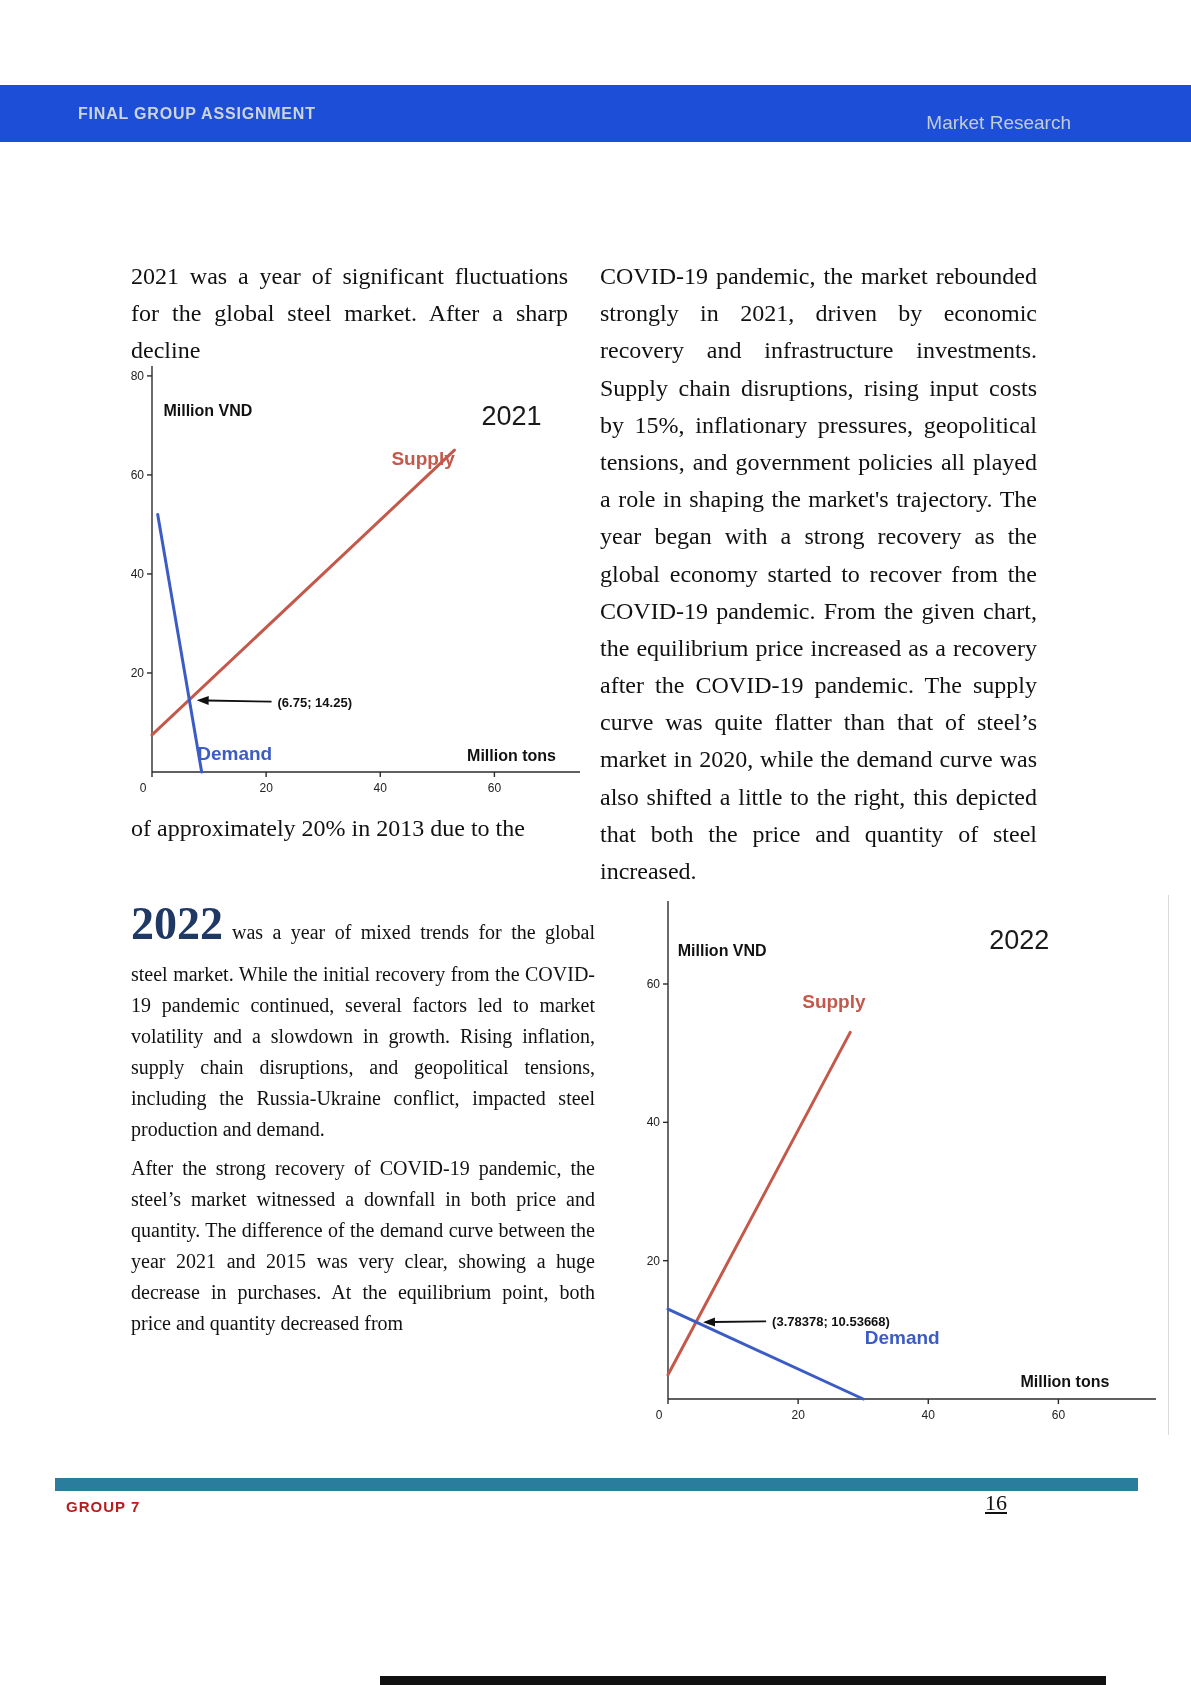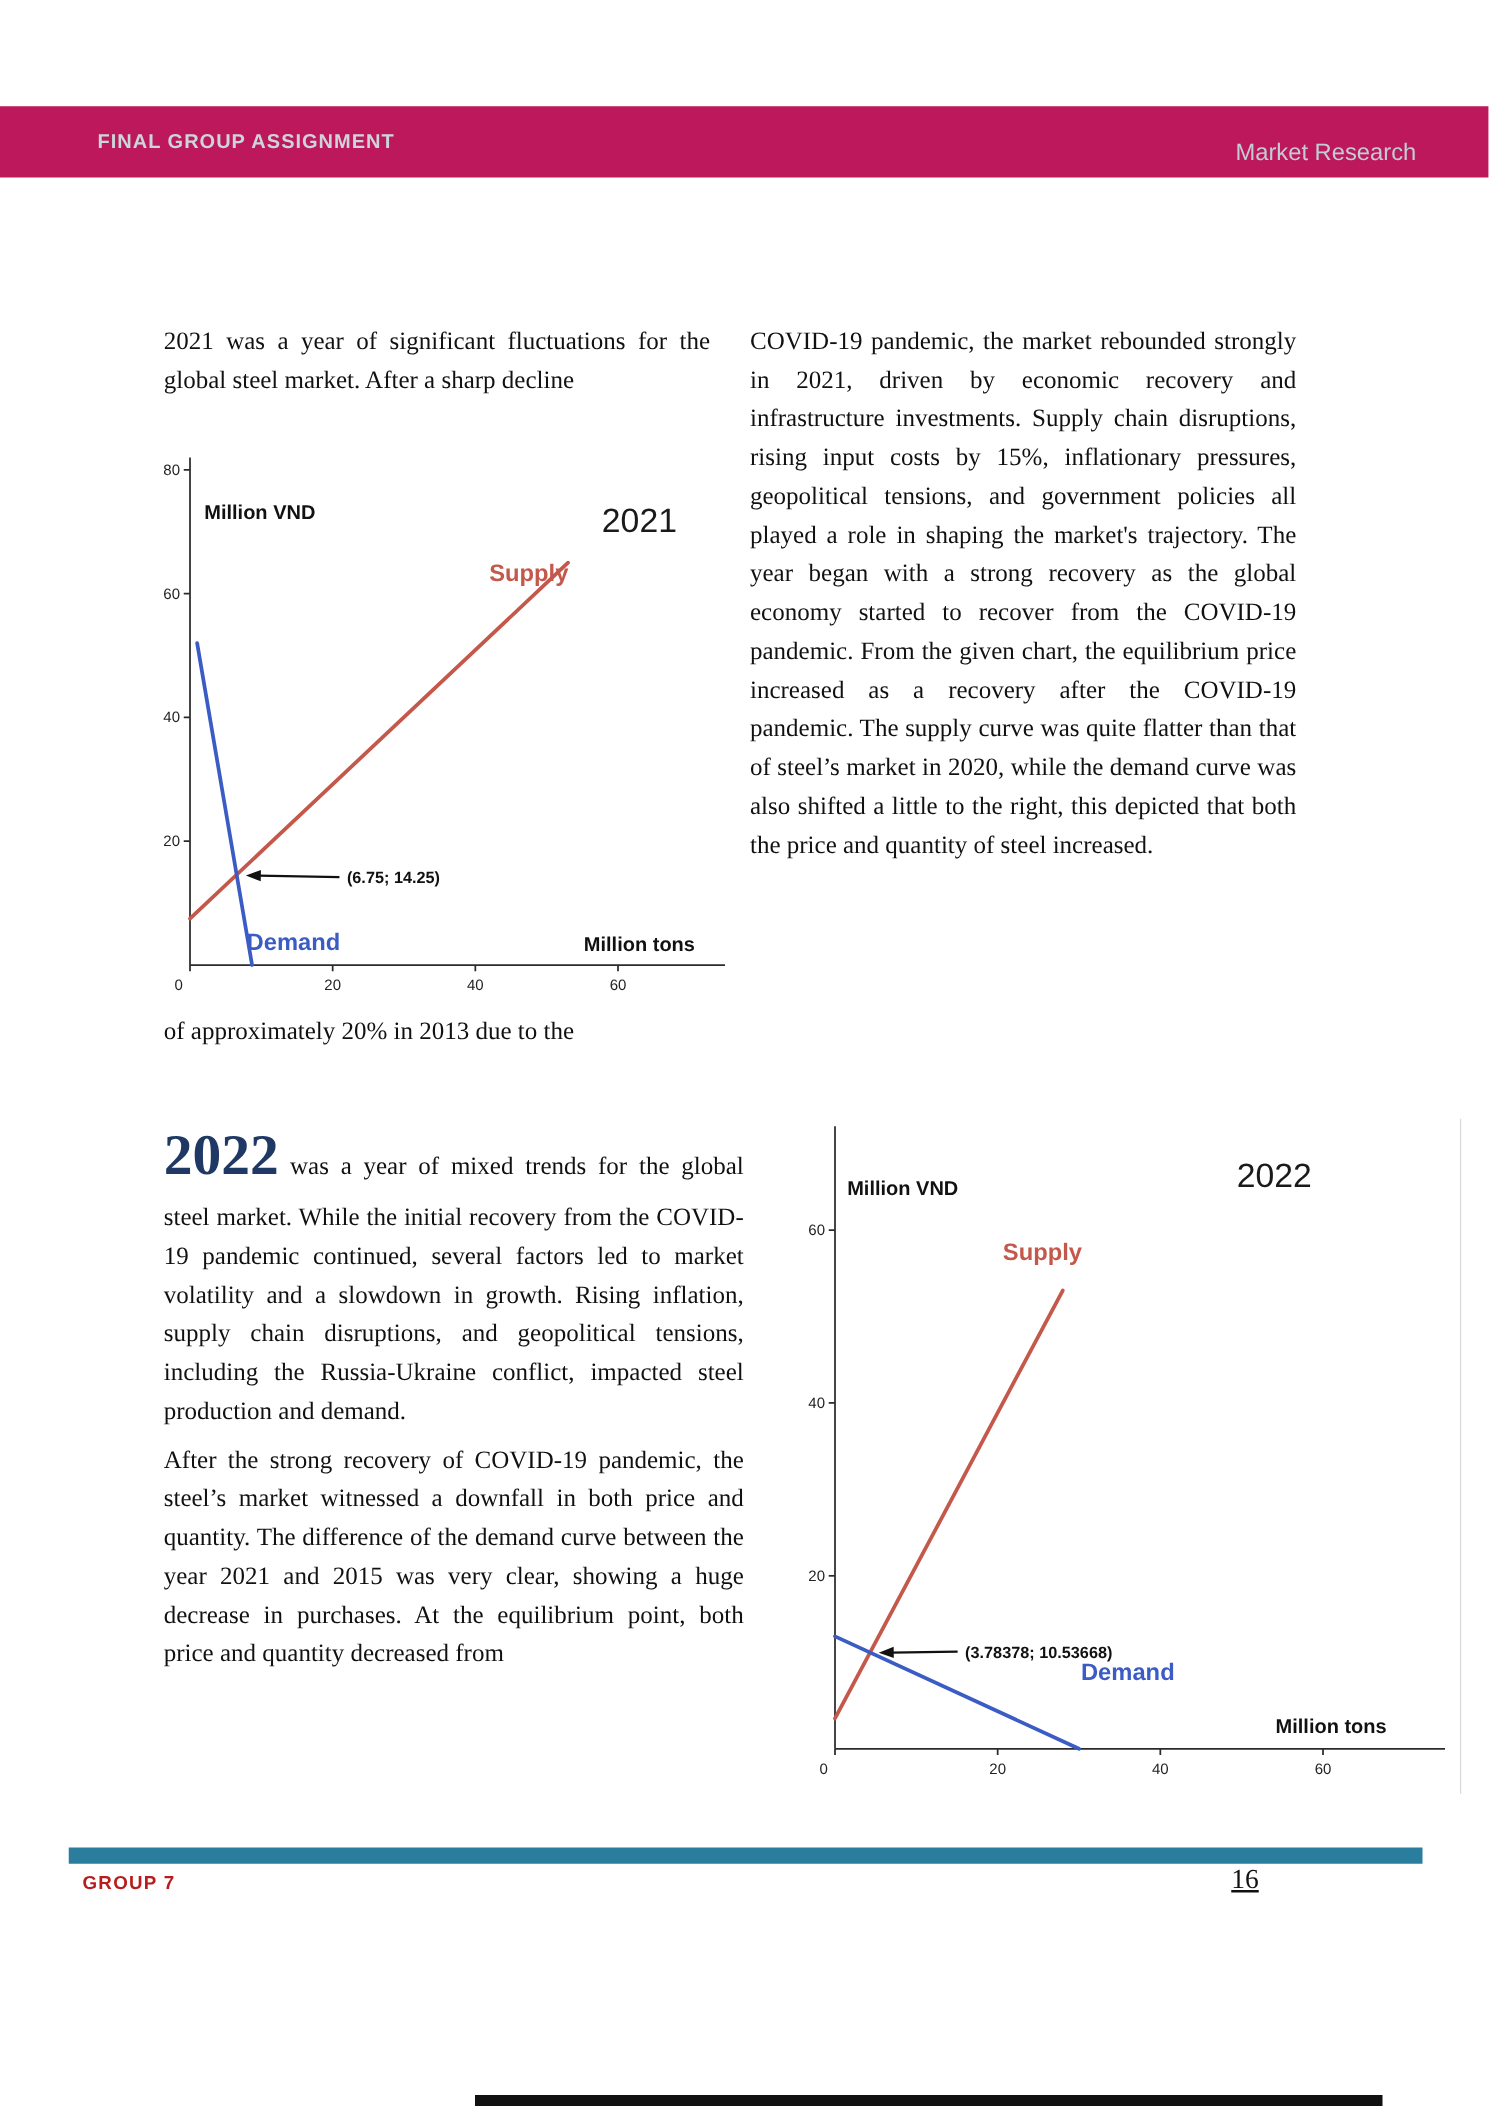--- a/index.html
+++ b/index.html
@@ -1,27 +1,27 @@
 <!DOCTYPE html>
 <html><head>
 <meta charset="utf-8">
 <style>
   html,body{margin:0;padding:0;background:#ffffff;}
   .page{position:relative;width:1191px;height:1685px;background:#fff;overflow:hidden;
         font-family:"Liberation Serif",serif;color:#111;}
 
   
-  .header-bar{position:absolute;left:0;top:85px;width:100%;height:57px;background:#be185d;
+  .header-bar{position:absolute;left:0;top:85px;width:100%;height:57px;background:#1d4ed8;
               box-sizing:border-box;display:flex;align-items:center;justify-content:space-between;
-              padding:0 58px 0 78px;font-family:"Liberation Sans",sans-serif;}
+              padding:0 120px 0 78px;font-family:"Liberation Sans",sans-serif;}
   .header-left{font-weight:bold;font-size:16px;letter-spacing:.8px;color:#ccd5da;}
   .header-right{font-size:19px;color:#c2cdd3;align-self:flex-end;padding-bottom:8px;}
 
   
-  .para{position:absolute;font-size:20px;line-height:1.55;text-align:justify;margin:0;}
+  .para{position:absolute;font-size:24px;line-height:1.55;text-align:justify;margin:0;}
   #p-intro{left:131px;top:258px;width:437px;}
   #p-right{left:600px;top:258px;width:437px;}
   #p-caption{left:131px;top:810px;width:460px;text-align:left;}
   .sec2022{position:absolute;left:131px;top:888px;width:464px;}
   .sec2022 p{font-size:20px;line-height:1.55;text-align:justify;margin:0 0 8px 0;}
   .big-year{font-size:46px;font-weight:bold;color:#1f3864;padding-right:9px;}
 
   
   .chart{position:absolute;background:#fff;}
   #chart-2021{left:118px;top:358px;width:472px;height:448px;}

